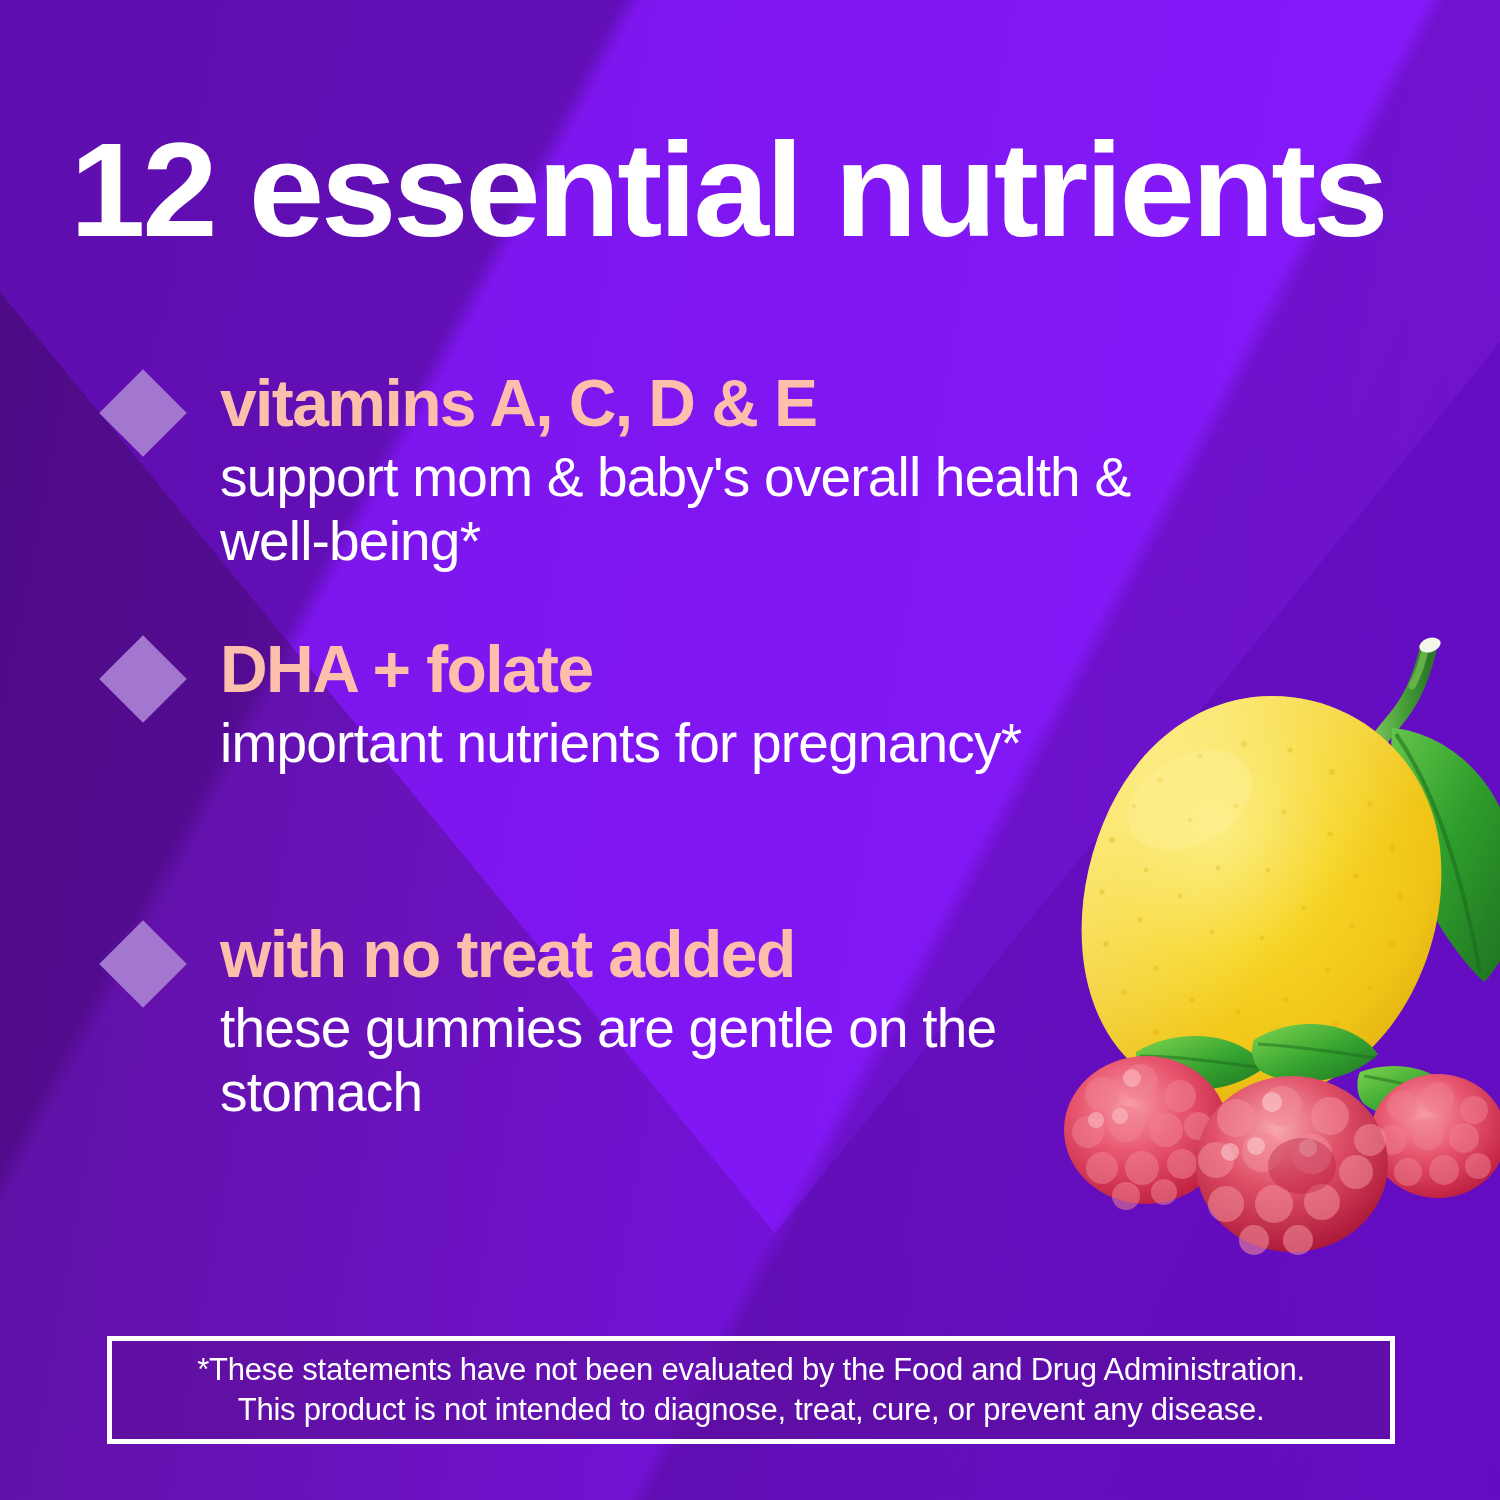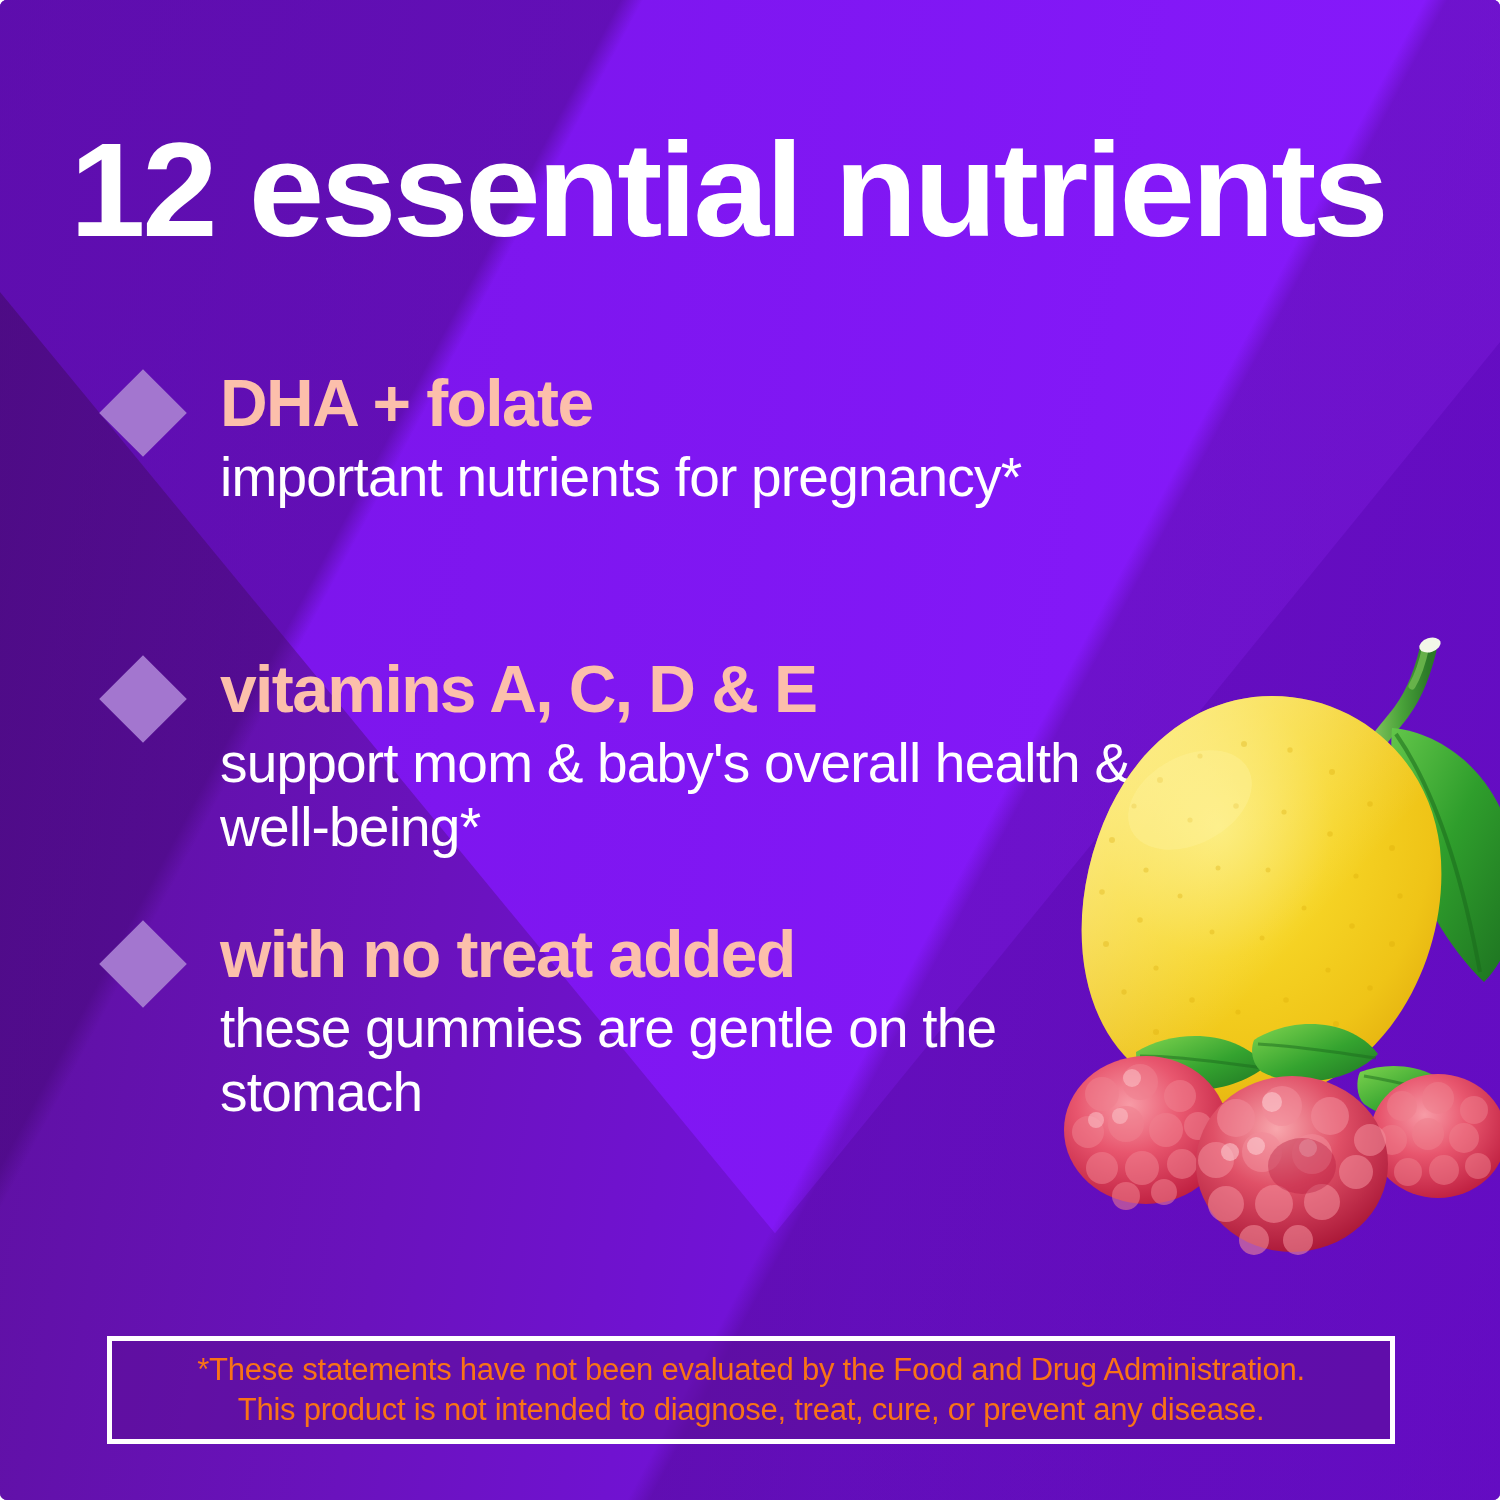--- a/index.html
+++ b/index.html
@@ -4,21 +4,20 @@
 <style>
   html,body{margin:0;padding:0;background:#fff;}
   *{box-sizing:border-box;}
 
   .stage{
     position:relative;
     width:1500px;height:1500px;
     overflow:hidden;
     font-family:"Liberation Sans", sans-serif;
     background:#5d109b;
-    border-radius:7px;
   }
 
   
   .bg-base{
     position:absolute;inset:0;
     background:linear-gradient(100deg,#5b1099 0%,#6a12bd 34%,#7512e0 62%,#7a10f2 100%);
   }
   
   .bg-wedge{
     position:absolute;
@@ -97,21 +96,21 @@
   .disclaimer{
     position:absolute;
     left:107px;top:1336px;
     width:1288px;height:108px;
     border:5px solid #ffffff;
     display:flex;align-items:center;justify-content:center;
     background:rgba(92,14,152,.55);
   }
   .disclaimer p{
     margin:0;
-    color:#f97316;
+    color:#ffffff;
     font-size:31px;
     font-weight:500;
     line-height:1.30;
     text-align:center;
     letter-spacing:-0.25px;
     white-space:pre-line;
   }
 </style>
 </head>
 <body>
@@ -120,31 +119,31 @@
 
   <div class="bg-base"></div>
   <div class="bg-wedge"></div>
   <div class="bg-shade"></div>
   <div class="bg-shade2"></div>
 
   <div class="headline">12 essential nutrients</div>
 
   <div class="bullets">
 
-    <div class="bullet b1">
-      <span class="diamond"></span>
-      <p class="b-title">DHA + folate</p>
-      <p class="b-sub">important nutrients for pregnancy*</p>
-    </div>
-
     <div class="bullet b2">
       <span class="diamond"></span>
       <p class="b-title">vitamins A, C, D &amp; E</p>
       <p class="b-sub">support mom &amp; baby's overall
 health &amp; well-being*</p>
+    </div>
+
+    <div class="bullet b1">
+      <span class="diamond"></span>
+      <p class="b-title">DHA + folate</p>
+      <p class="b-sub">important nutrients for pregnancy*</p>
     </div>
 
     <div class="bullet b3">
       <span class="diamond"></span>
       <p class="b-title">with no treat added</p>
       <p class="b-sub">these gummies are gentle
 on the stomach</p>
     </div>
 
   </div>

